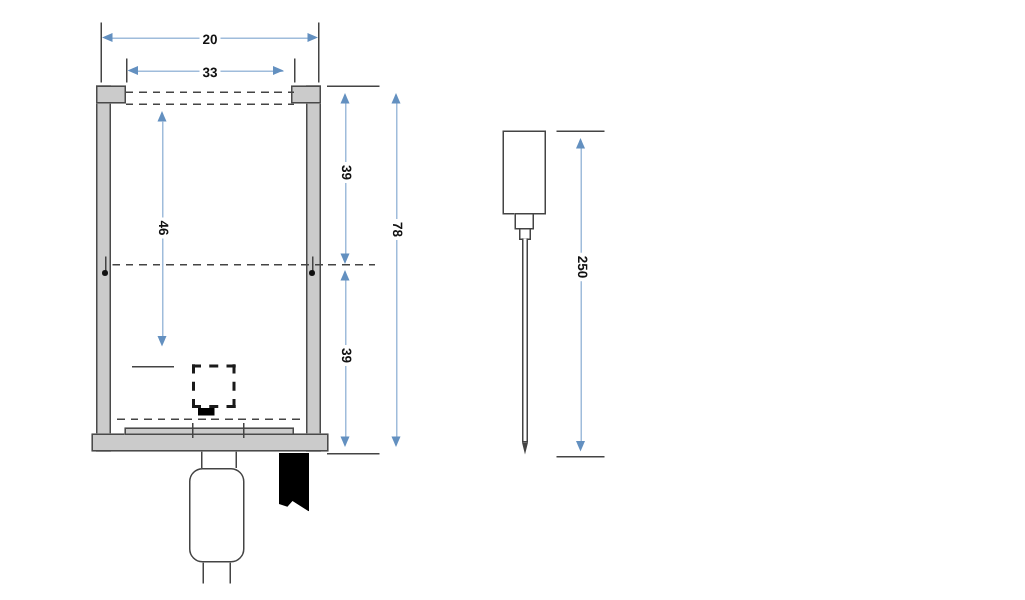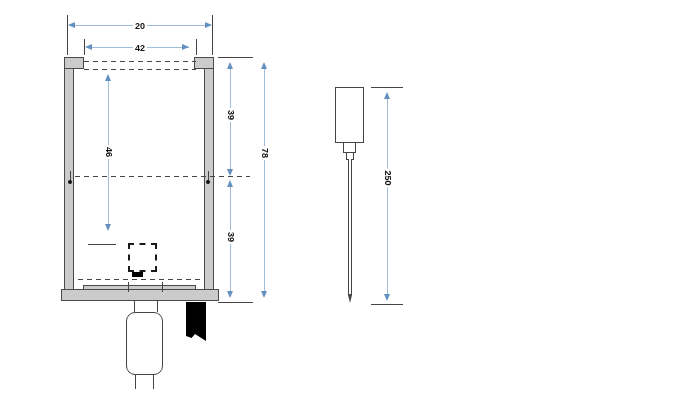--- a/index.html
+++ b/index.html
@@ -95,21 +95,21 @@
   <div class="dim-line-h" style="left:74px;top:25px;width:132px;"></div>
   <div class="arr left" style="left:68px;top:22px;"></div>
   <div class="arr right" style="left:205px;top:22px;"></div>
   <div class="dim-label" style="left:140px;top:26px;">20</div>
 
   <div class="solid-v" style="left:84px;top:39px;height:16px;"></div>
   <div class="solid-v" style="left:196px;top:39px;height:16px;"></div>
   <div class="dim-line-h" style="left:91px;top:47px;width:98px;"></div>
   <div class="arr left" style="left:85px;top:44px;"></div>
   <div class="arr right" style="left:182px;top:44px;"></div>
-  <div class="dim-label" style="left:140px;top:48px;">42</div>
+  <div class="dim-label" style="left:140px;top:48px;">33</div>
 
   <div class="dim-line-v" style="left:108px;top:81px;height:143px;"></div>
   <div class="arr up" style="left:105px;top:74px;"></div>
   <div class="arr down" style="left:105px;top:224px;"></div>
   <div class="dim-label vert" style="left:109px;top:152px;">46</div>
 
   <div class="solid-h" style="left:218px;top:57px;width:35px;"></div>
   <div class="solid-h" style="left:218px;top:302px;width:35px;"></div>
 
   <div class="dim-line-v" style="left:230px;top:68px;height:102px;"></div>

